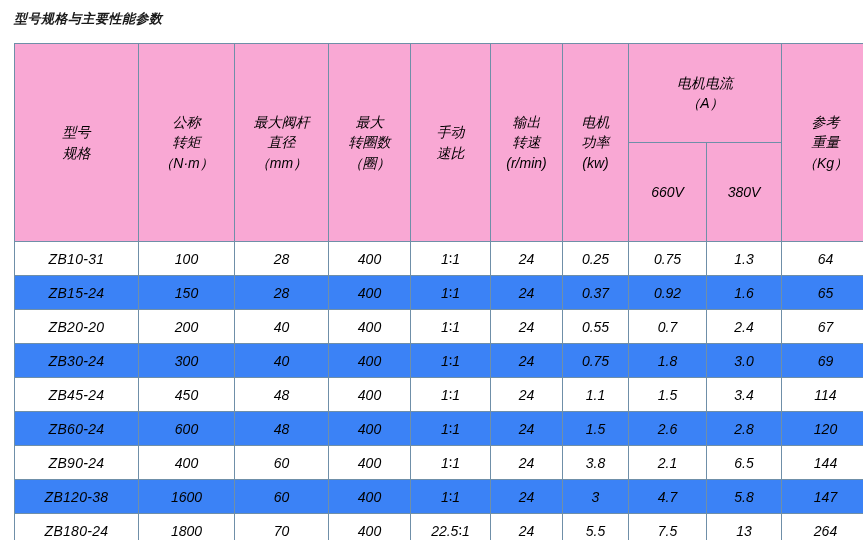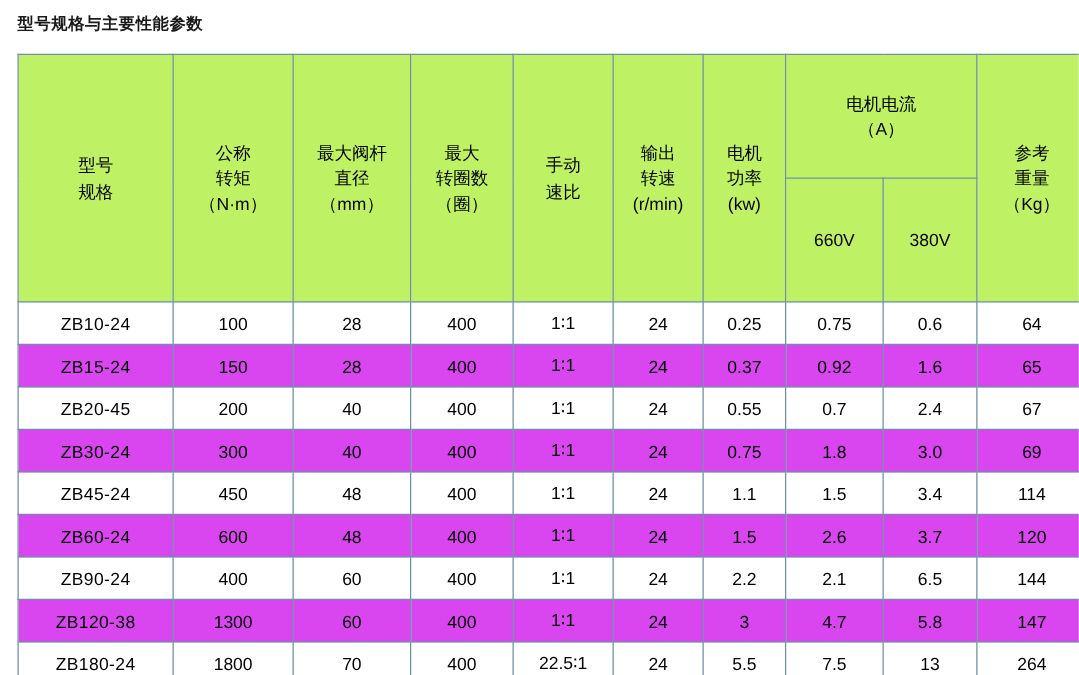--- a/index.html
+++ b/index.html
@@ -12,20 +12,21 @@
     background: #ffffff;
     font-family: "Liberation Sans", "DejaVu Sans", sans-serif;
     color: #000000;
     overflow: hidden;
   }
   .page {
     position: relative;
     width: 685px;
     height: 540px;
     box-sizing: border-box;
+    font-style: italic;
   }
   .doc-title {
     position: absolute;
     left: 14px;
     top: 10px;
     font-size: 13px;
     font-weight: bold;
     color: #1a1a1a;
     letter-spacing: 0.5px;
   }
@@ -42,40 +43,40 @@
   }
   table.spec th, table.spec td {
     border: 1px solid #6f8fa8;
     text-align: center;
     vertical-align: middle;
     font-size: 14px;
     color: #000;
     padding: 0;
   }
   table.spec thead th {
-    background: #bef264;
+    background: #f9a8d4;
     font-weight: normal;
     line-height: 1.45;
     padding: 6px 2px;
     height: 86px;
   }
   table.spec thead th .hdr-line {
     display: block;
     white-space: nowrap;
   }
   table.spec tbody td {
     height: 33px;
     background: #ffffff;
   }
   table.spec tbody td.model {
     background: #ffffff;
     letter-spacing: 0.3px;
   }
   table.spec tbody td.shade {
-    background: #d946ef;
+    background: #3b82f6;
   }
   .note {
     position: absolute;
     left: 44px;
     top: 514px;
     font-size: 13px;
     color: #c00000;
     font-weight: bold;
     white-space: nowrap;
   }
@@ -161,45 +162,45 @@
             <span class="hdr-line">（Kg）</span>
           </th>
         </tr>
         <tr>
           <th>660V</th>
           <th>380V</th>
         </tr>
       </thead>
       <tbody id="spec-body">
           <tr>
-            <td class="model">ZB10-24</td>
+            <td class="model">ZB10-31</td>
             <td>100</td>
             <td>28</td>
             <td>400</td>
             <td>1∶1</td>
             <td>24</td>
             <td>0.25</td>
             <td>0.75</td>
-            <td>0.6</td>
+            <td>1.3</td>
             <td>64</td>
           </tr>
           <tr>
             <td class="model shade">ZB15-24</td>
             <td class="shade">150</td>
             <td class="shade">28</td>
             <td class="shade">400</td>
             <td class="shade">1∶1</td>
             <td class="shade">24</td>
             <td class="shade">0.37</td>
             <td class="shade">0.92</td>
             <td class="shade">1.6</td>
             <td class="shade">65</td>
           </tr>
           <tr>
-            <td class="model">ZB20-45</td>
+            <td class="model">ZB20-20</td>
             <td>200</td>
             <td>40</td>
             <td>400</td>
             <td>1∶1</td>
             <td>24</td>
             <td>0.55</td>
             <td>0.7</td>
             <td>2.4</td>
             <td>67</td>
           </tr>
@@ -229,38 +230,38 @@
           </tr>
           <tr>
             <td class="model shade">ZB60-24</td>
             <td class="shade">600</td>
             <td class="shade">48</td>
             <td class="shade">400</td>
             <td class="shade">1∶1</td>
             <td class="shade">24</td>
             <td class="shade">1.5</td>
             <td class="shade">2.6</td>
-            <td class="shade">3.7</td>
+            <td class="shade">2.8</td>
             <td class="shade">120</td>
           </tr>
           <tr>
             <td class="model">ZB90-24</td>
             <td>400</td>
             <td>60</td>
             <td>400</td>
             <td>1∶1</td>
             <td>24</td>
-            <td>2.2</td>
+            <td>3.8</td>
             <td>2.1</td>
             <td>6.5</td>
             <td>144</td>
           </tr>
           <tr>
             <td class="model shade">ZB120-38</td>
-            <td class="shade">1300</td>
+            <td class="shade">1600</td>
             <td class="shade">60</td>
             <td class="shade">400</td>
             <td class="shade">1∶1</td>
             <td class="shade">24</td>
             <td class="shade">3</td>
             <td class="shade">4.7</td>
             <td class="shade">5.8</td>
             <td class="shade">147</td>
           </tr>
           <tr>

